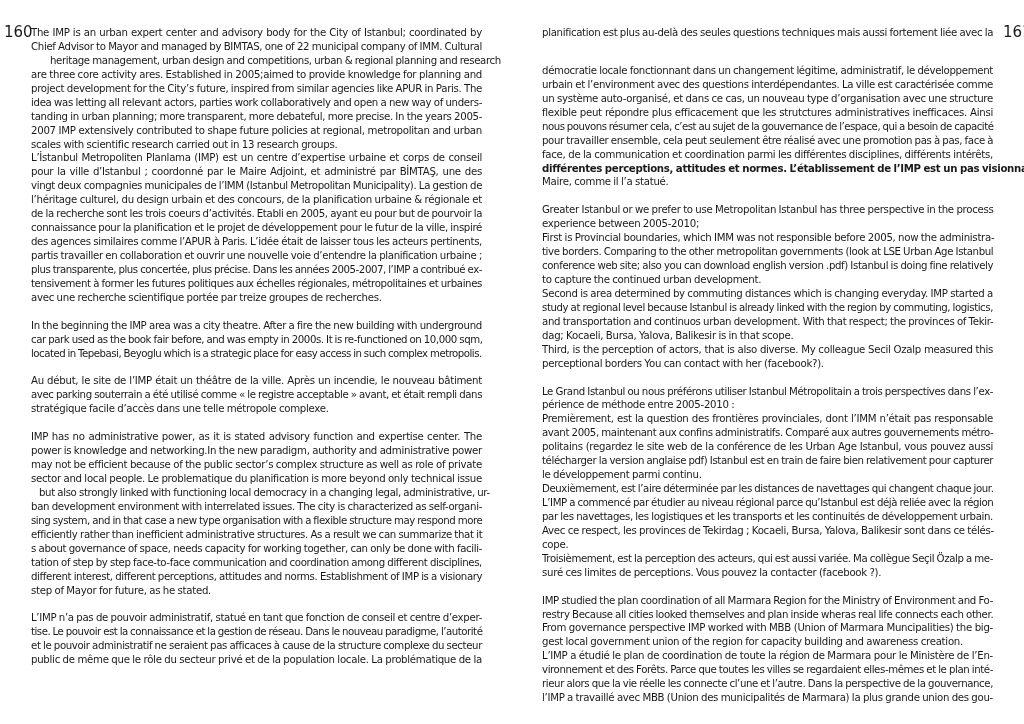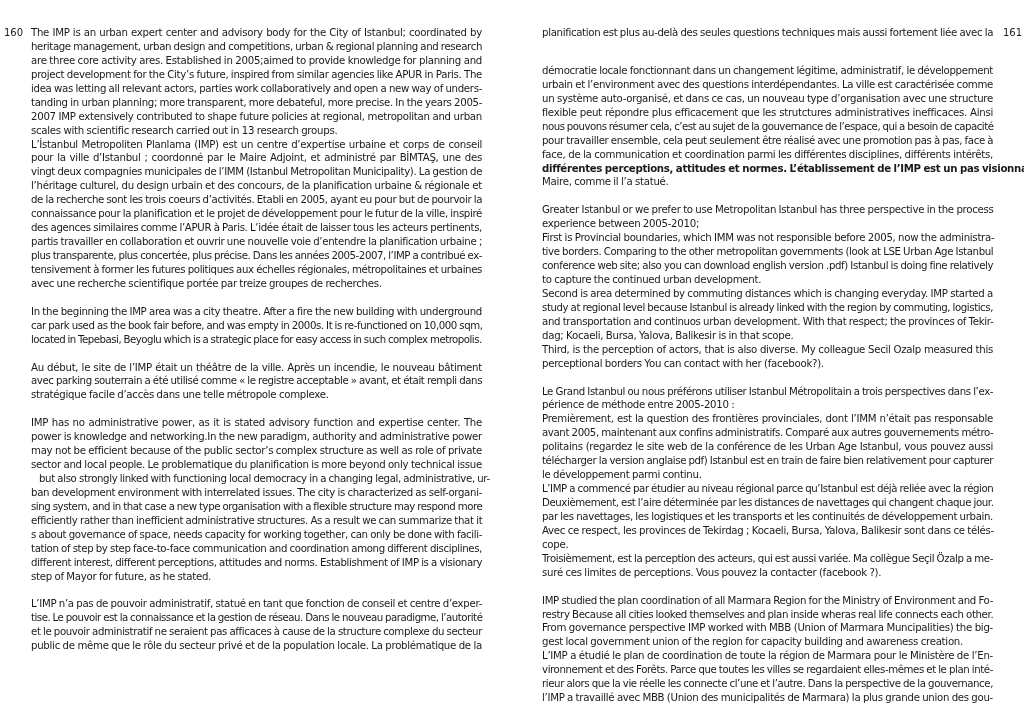--- a/index.html
+++ b/index.html
@@ -6,34 +6,35 @@
   body { width: 1024px; height: 724px; overflow: hidden; position: relative;
          font-family: "DejaVu Sans", sans-serif; color: #1a1a1a; }
   .page { position: absolute; top: 26px; }
   .page-left { left: 31px; width: 451px; }
   .page-right { left: 542px; width: 451px; }
   .line { display: block; height: 13.95px; line-height: 13.95px; font-size: 10.2px;
           white-space: nowrap; text-align: justify; text-align-last: justify;
           letter-spacing: -0.28px; word-spacing: -0.4px; overflow: visible; }
   .line.last { text-align-last: left; }
   .line.blank { height: 13.95px; }
-  .page-num { position: absolute; font-size: 10px; line-height: 13.95px; color: #1a1a1a; }
+  .page-num { position: absolute; font-size: 15px; line-height: 13.95px; color: #1a1a1a; }
   .pn-left { left: 4px; top: 26px; }
   .pn-right { left: 1003px; top: 26px; }
 </style>
 </head>
 <body>
 
 <div class="page-num pn-left">160</div>
 <div class="page-num pn-right">161</div>
 
 <div class="page page-left">
     <div class="paragraph">
       <span class="line">The IMP is an urban expert center and advisory body for the City of Istanbul; coordinated by</span>
-      <span class="line" style="letter-spacing: -0.368889px;">heritage management, urban design and competitions, urban &amp; regional planning and research</span>
+      <span class="line" style="letter-spacing: -0.335556px;">Chief Advisor to Mayor and managed by BIMTAS, one of 22 municipal company of IMM. Cultural</span>
+      <span class="line" style="letter-spacing: -0.368889px; margin-left: 19px;">heritage management, urban design and competitions, urban &amp; regional planning and research</span>
       <span class="line">are three core activity ares. Established in 2005;aimed to provide knowledge for planning and</span>
       <span class="line" style="letter-spacing: -0.300619px;">project development for the City’s future, inspired from similar agencies like APUR in Paris. The</span>
       <span class="line" style="letter-spacing: -0.321667px;">idea was letting all relevant actors, parties work collaboratively and open a new way of unders-</span>
       <span class="line" style="letter-spacing: -0.312258px;">tanding in urban planning; more transparent, more debateful, more precise. In the years 2005-</span>
       <span class="line">2007 IMP extensively contributed to shape future policies at regional, metropolitan and urban</span>
       <span class="line last">scales with scientific research carried out in 13 research groups.</span>
     </div>
     <div class="paragraph">
       <span class="line">L’İstanbul Metropoliten Planlama (IMP) est un centre d’expertise urbaine et corps de conseil</span>
       <span class="line">pour la ville d’Istanbul ; coordonné par le Maire Adjoint, et administré par BİMTAŞ, une des</span>
@@ -122,22 +123,22 @@
       <span class="line last">périence de méthode entre 2005-2010 :</span>
     </div>
     <div class="paragraph">
       <span class="line">Premièrement, est la question des frontières provinciales, dont l’IMM n’était pas responsable</span>
       <span class="line" style="letter-spacing: -0.38px;">avant 2005, maintenant aux confins administratifs. Comparé aux autres gouvernements métro-</span>
       <span class="line">politains (regardez le site web de la conférence de les Urban Age Istanbul, vous pouvez aussi</span>
       <span class="line" style="letter-spacing: -0.391111px;">télécharger la version anglaise pdf) Istanbul est en train de faire bien relativement pour capturer</span>
       <span class="line last">le développement parmi continu.</span>
     </div>
     <div class="paragraph">
+      <span class="line" style="letter-spacing: -0.39828px;">Deuxièmement, est l’aire déterminée par les distances de navettages qui changent chaque jour.</span>
       <span class="line" style="letter-spacing: -0.405px;">L’IMP a commencé par étudier au niveau régional parce qu’Istanbul est déjà reliée avec la région</span>
-      <span class="line" style="letter-spacing: -0.39828px;">Deuxièmement, est l’aire déterminée par les distances de navettages qui changent chaque jour.</span>
       <span class="line" style="letter-spacing: -0.352165px;">par les navettages, les logistiques et les transports et les continuités de développement urbain.</span>
       <span class="line">Avec ce respect, les provinces de Tekirdag ; Kocaeli, Bursa, Yalova, Balikesir sont dans ce télés-</span>
       <span class="line last">cope.</span>
     </div>
     <div class="paragraph">
       <span class="line" style="letter-spacing: -0.393402px;">Troisièmement, est la perception des acteurs, qui est aussi variée. Ma collègue Seçil Özalp a me-</span>
       <span class="line last">suré ces limites de perceptions. Vous pouvez la contacter (facebook ?).</span>
     </div>
     <div class="line blank"></div>
     <div class="paragraph">

